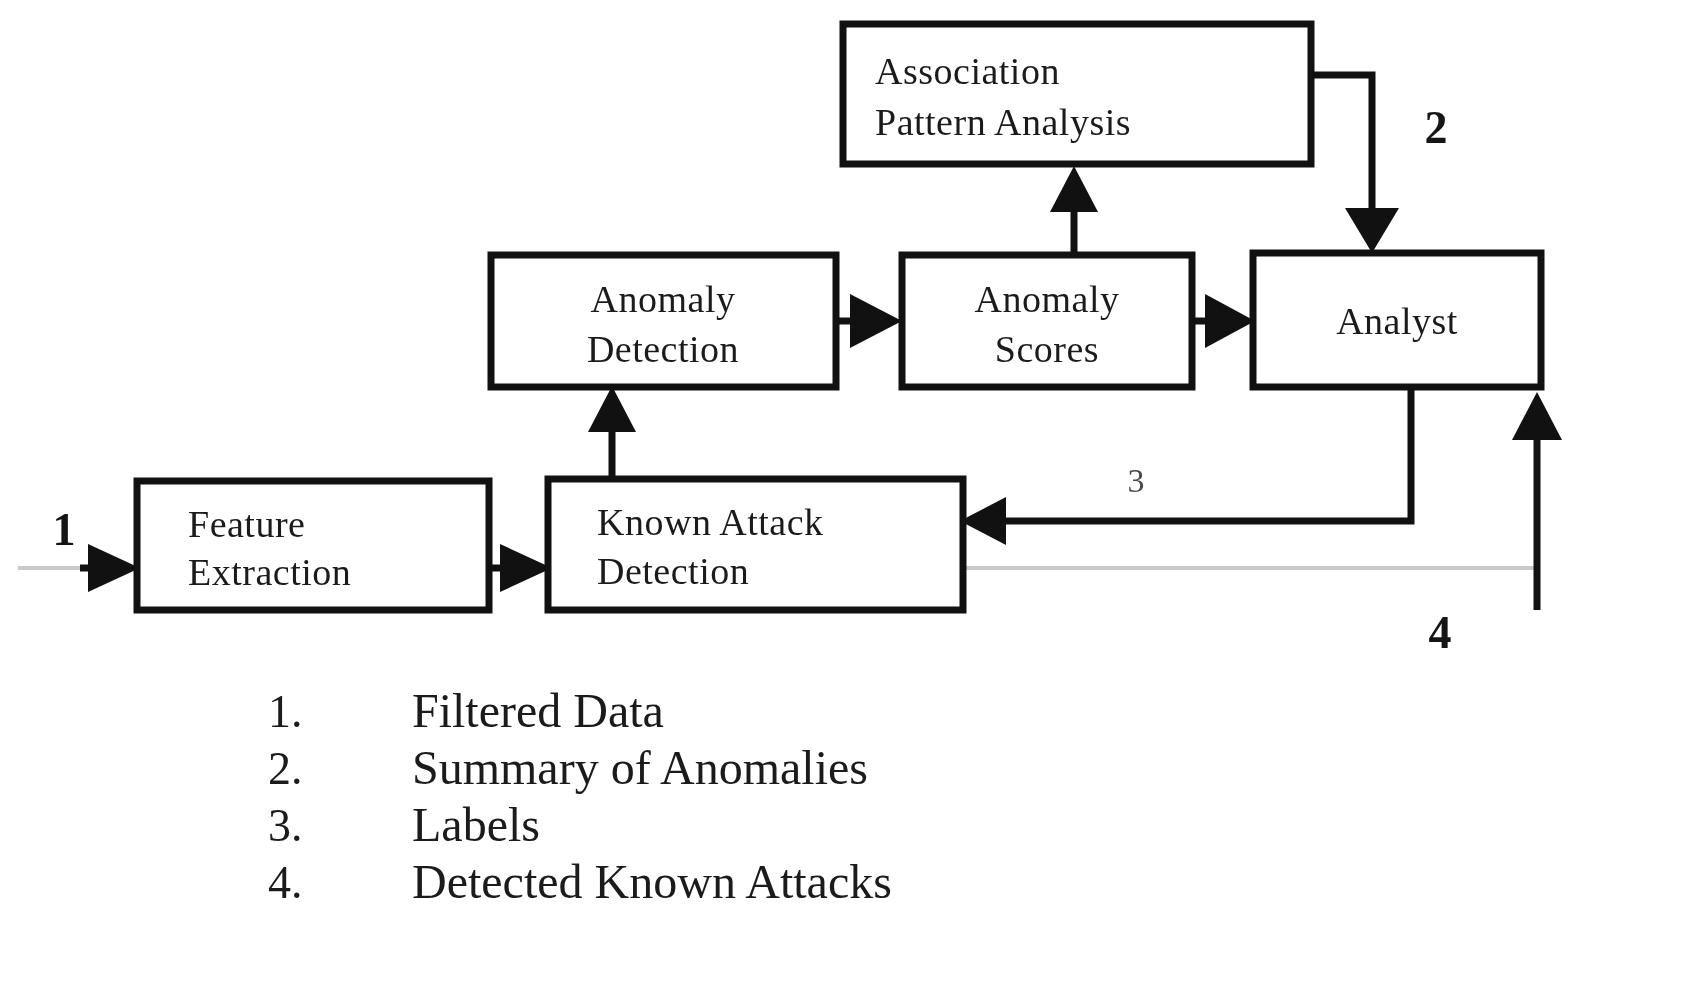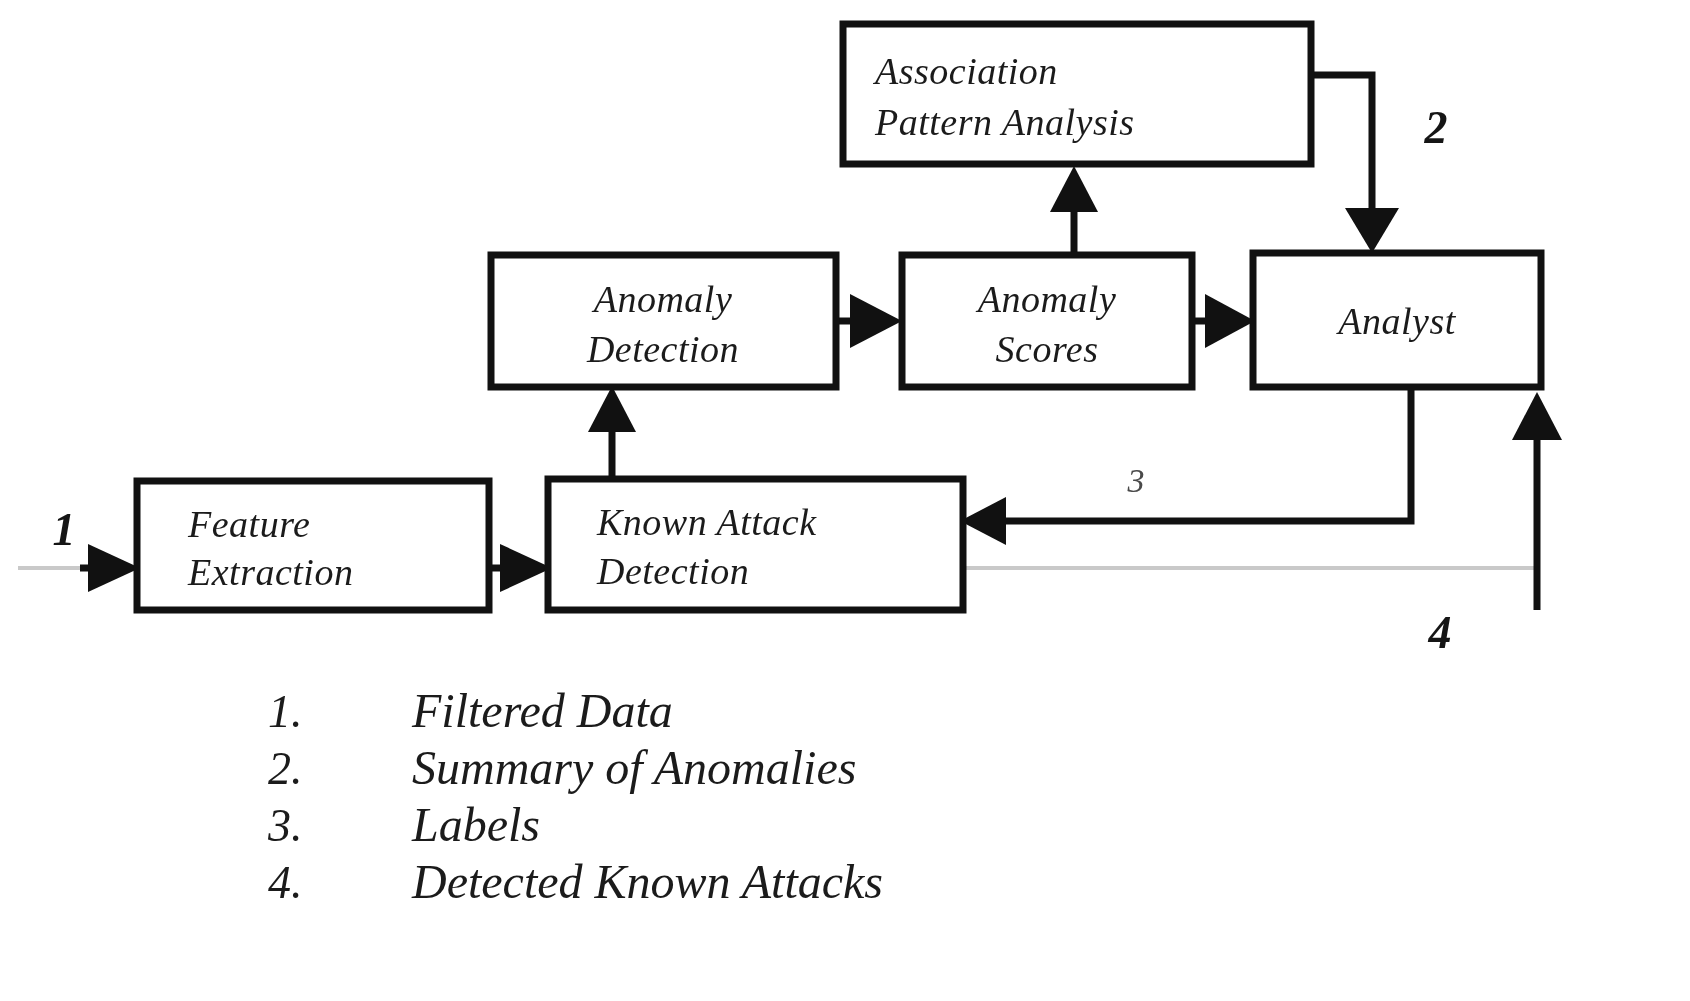--- a/index.html
+++ b/index.html
@@ -13,21 +13,20 @@
     height: 1001px;
     font-family: "Liberation Serif", "DejaVu Serif", serif;
     color: #1a1a1a;
     overflow: hidden;
   }
   #diagram-root {
     position: relative;
     width: 1690px;
     height: 915px;
     background: #ffffff;
-    font-style: italic;
   }
   svg#flow-svg {
     position: absolute;
     left: 0;
     top: 0;
     width: 1690px;
     height: 1001px;
   }
   .box-rect {
     fill: #ffffff;

